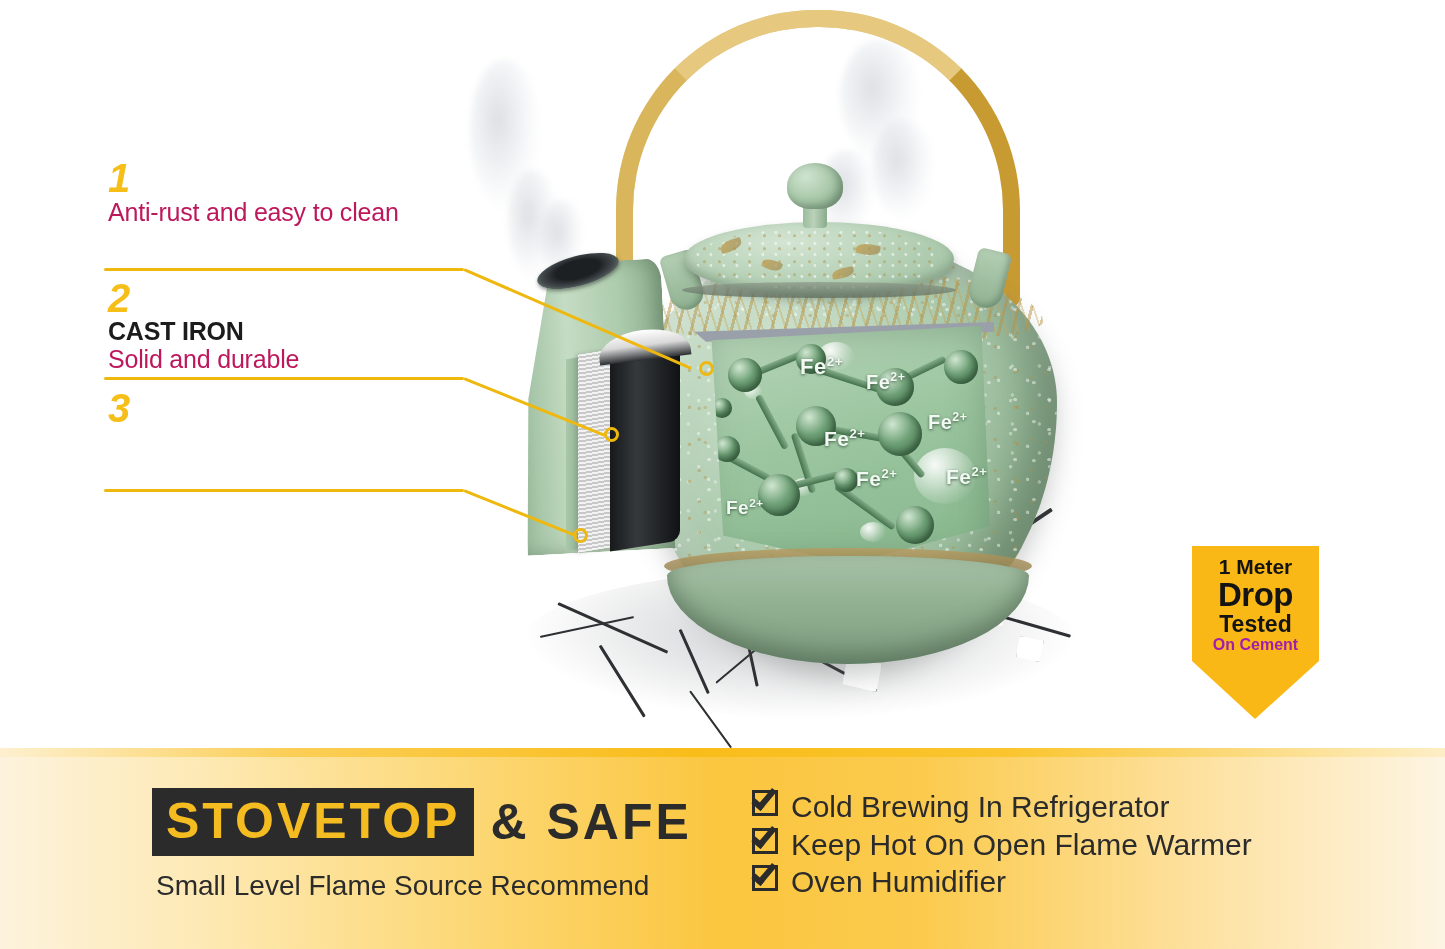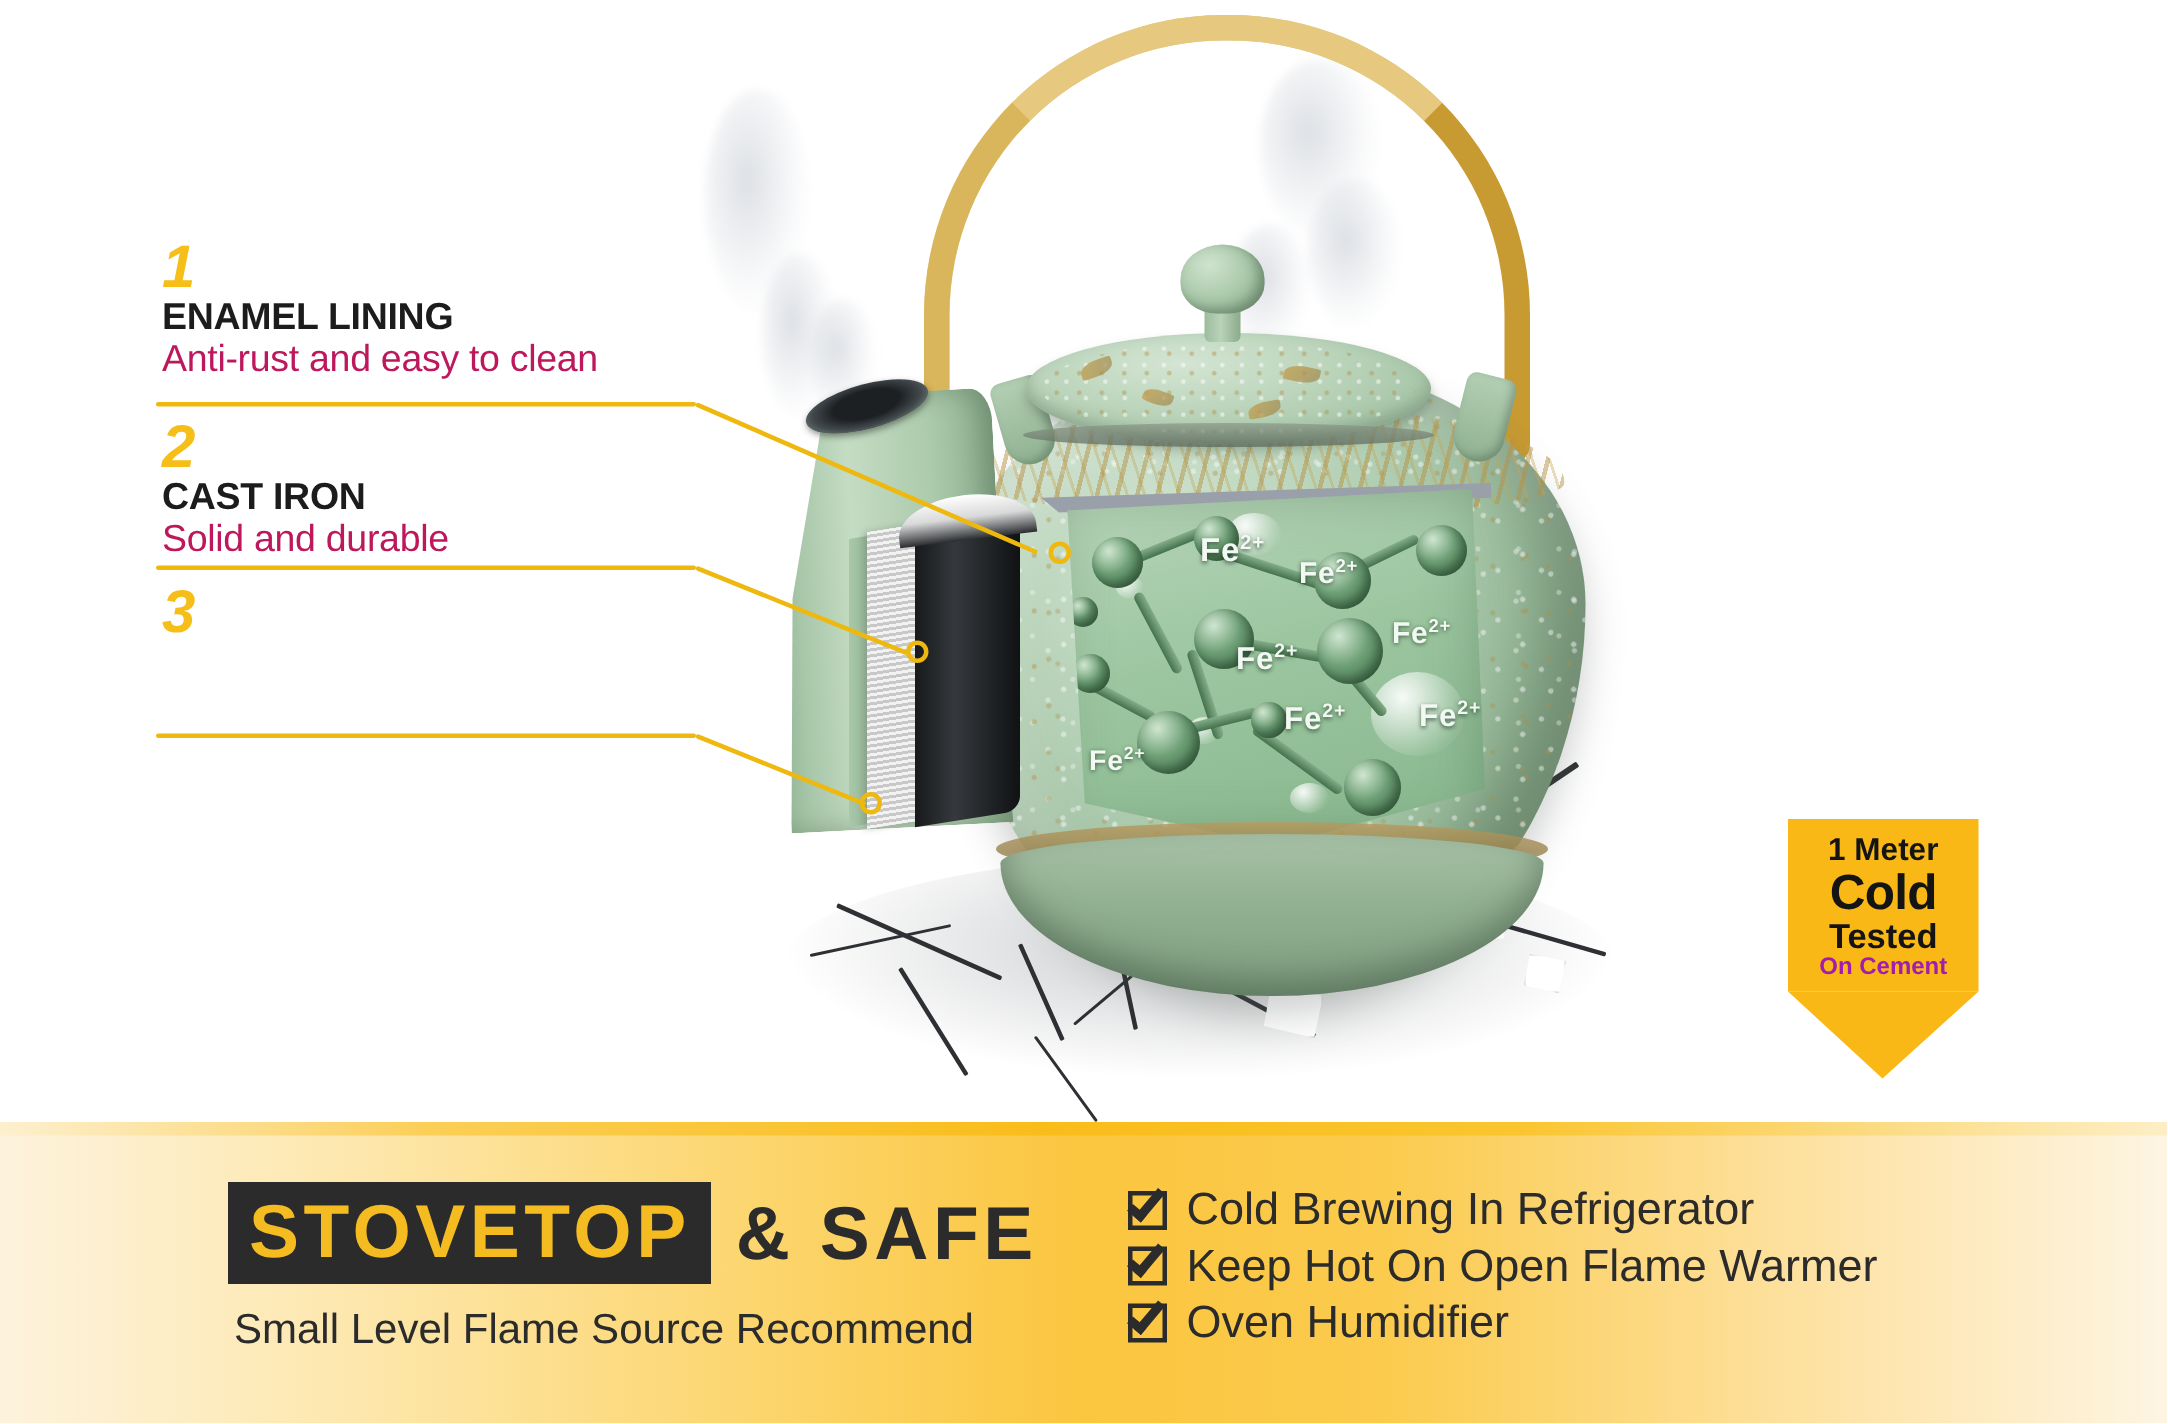--- a/index.html
+++ b/index.html
@@ -410,21 +410,20 @@
     margin-top: 14px;
     padding-left: 4px;
     white-space: nowrap;
   }
   #checklist {
     position: absolute;
     left: 752px; top: 42px;
   }
   .check-row {
     display: flex;
-    align-items: center;
     margin-bottom: 4px;
     white-space: nowrap;
   }
   .check-box {
     position: relative;
     width: 26px; height: 26px;
     border: 3px solid #2b2b2b;
     box-sizing: border-box;
     margin-right: 13px;
     flex: none;
@@ -560,36 +559,35 @@
       <div class="dot" style="left:604px; top:427px;"></div>
     </div>
     <div class="leader">
       <div class="seg" style="left:104px; top:489px; width:360px;"></div>
       <div class="seg" style="left:464px; top:489px; width:122px; transform:rotate(22deg);"></div>
       <div class="dot" style="left:573px; top:528px;"></div>
     </div>
 
     <div class="callout" style="left:108px; top:158px;">
       <div class="num">1</div>
-      <div class="title">ENAMEL LINING</div>
       <div class="desc">Anti-rust and easy to clean</div>
     </div>
     <div class="callout" style="left:108px; top:278px;">
       <div class="num">2</div>
       <div class="title">CAST IRON</div>
       <div class="desc">Solid and durable</div>
     </div>
     <div class="callout" style="left:108px; top:388px;">
       <div class="num">3</div>
     </div>
 
     <div id="drop-badge">
       <div class="badge-box">
         <div class="badge-l1">1 Meter</div>
-        <div class="badge-l2">Cold</div>
+        <div class="badge-l2">Drop</div>
         <div class="badge-l3">Tested</div>
         <div class="badge-l4">On Cement</div>
       </div>
       <div class="badge-point"></div>
     </div>
 
   </div>
 
   <div id="banner">
     <div id="banner-topstrip"></div>

